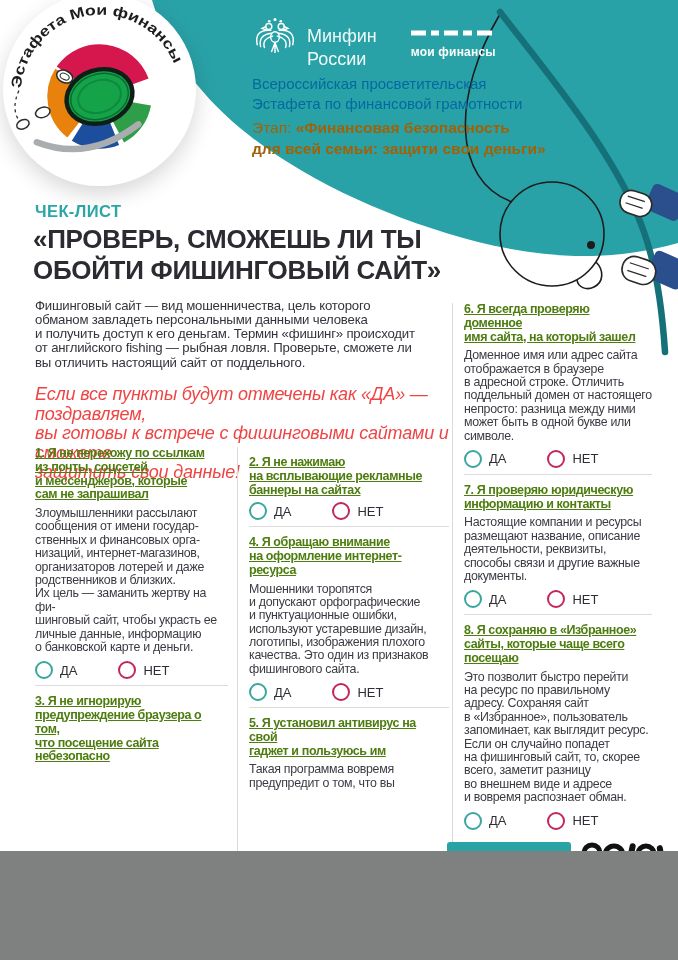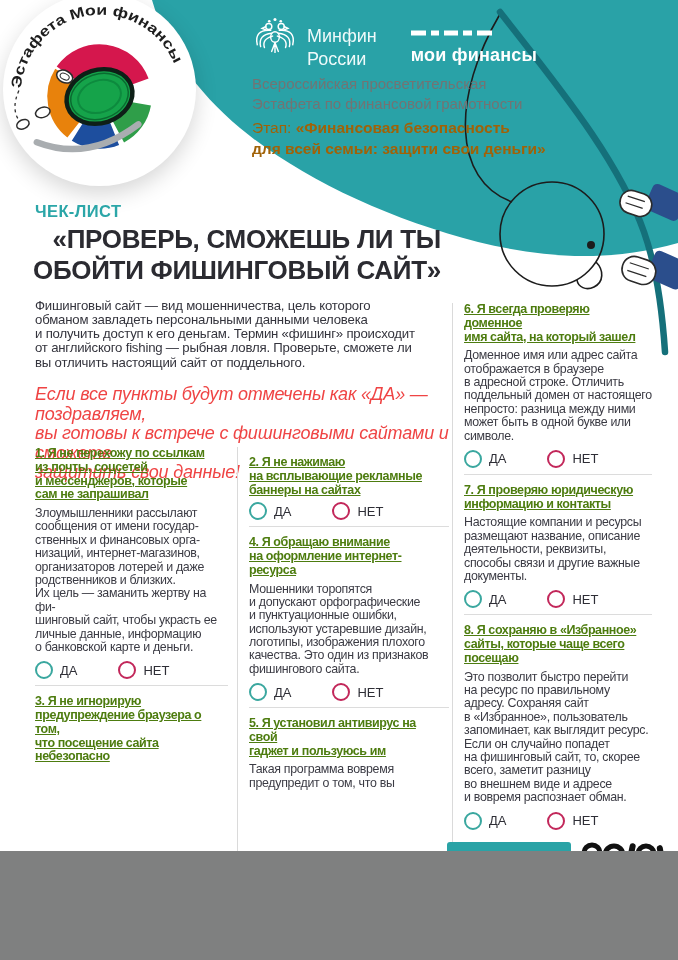--- a/index.html
+++ b/index.html
@@ -8,29 +8,29 @@
   .abs{position:absolute;}
 
   
   #header-art{position:absolute;left:0;top:0;z-index:1;pointer-events:none;}
   .badge{position:absolute;left:3px;top:-7px;width:193px;height:193px;border-radius:50%;
          background:#fff;box-shadow:0 8px 22px rgba(0,0,0,.16);z-index:2;}
   .hdr-text{position:absolute;z-index:3;color:#f4fcfc;}
   .logo-row{left:252px;top:16px;display:flex;align-items:flex-start;}
   .minfin-label{font-size:18px;line-height:1.25;margin-left:9px;margin-top:9px;color:#eefafa;}
   .myfin{margin-left:34px;margin-top:6px;}
-  .myfin-text{font-weight:700;font-size:18px;letter-spacing:.2px;margin-top:5px;color:#ffffff;}
-  .program{left:252px;top:74px;font-size:15px;line-height:1.33;font-weight:400;color:#737373;}
+  .myfin-text{font-weight:700;font-size:12px;letter-spacing:.2px;margin-top:5px;color:#ffffff;}
+  .program{left:252px;top:74px;font-size:15px;line-height:1.33;font-weight:400;color:#0369a1;}
   .stage{left:252px;top:118px;font-size:15.5px;line-height:1.35;color:#a16207;}
   .stage b{font-weight:700;}
 
   
   .kicker{left:35px;top:202px;z-index:3;color:#2ba6a8;font-size:16.5px;font-weight:600;letter-spacing:.4px;}
   .main-title{left:33px;top:224px;z-index:3;color:#2b2b31;font-size:26px;line-height:1.18;
-              font-weight:800;letter-spacing:-.3px;text-align:right;}
+              font-weight:800;letter-spacing:-.3px;}
   .intro{left:35px;top:299px;width:430px;z-index:3;color:#34343d;font-size:13.2px;line-height:1.07;
          white-space:pre-line;letter-spacing:-.2px;}
   .intro-note{left:35px;top:385px;width:430px;z-index:3;color:#ef4444;font-size:18px;line-height:1.09;
               font-style:italic;white-space:pre-line;letter-spacing:-.2px;}
 
   
   .col{position:absolute;z-index:3;}
   #col1{left:35px;top:447px;width:193px;}
   #col2{left:249px;top:456px;width:200px;}
   #col3{left:464px;top:303px;width:188px;}

